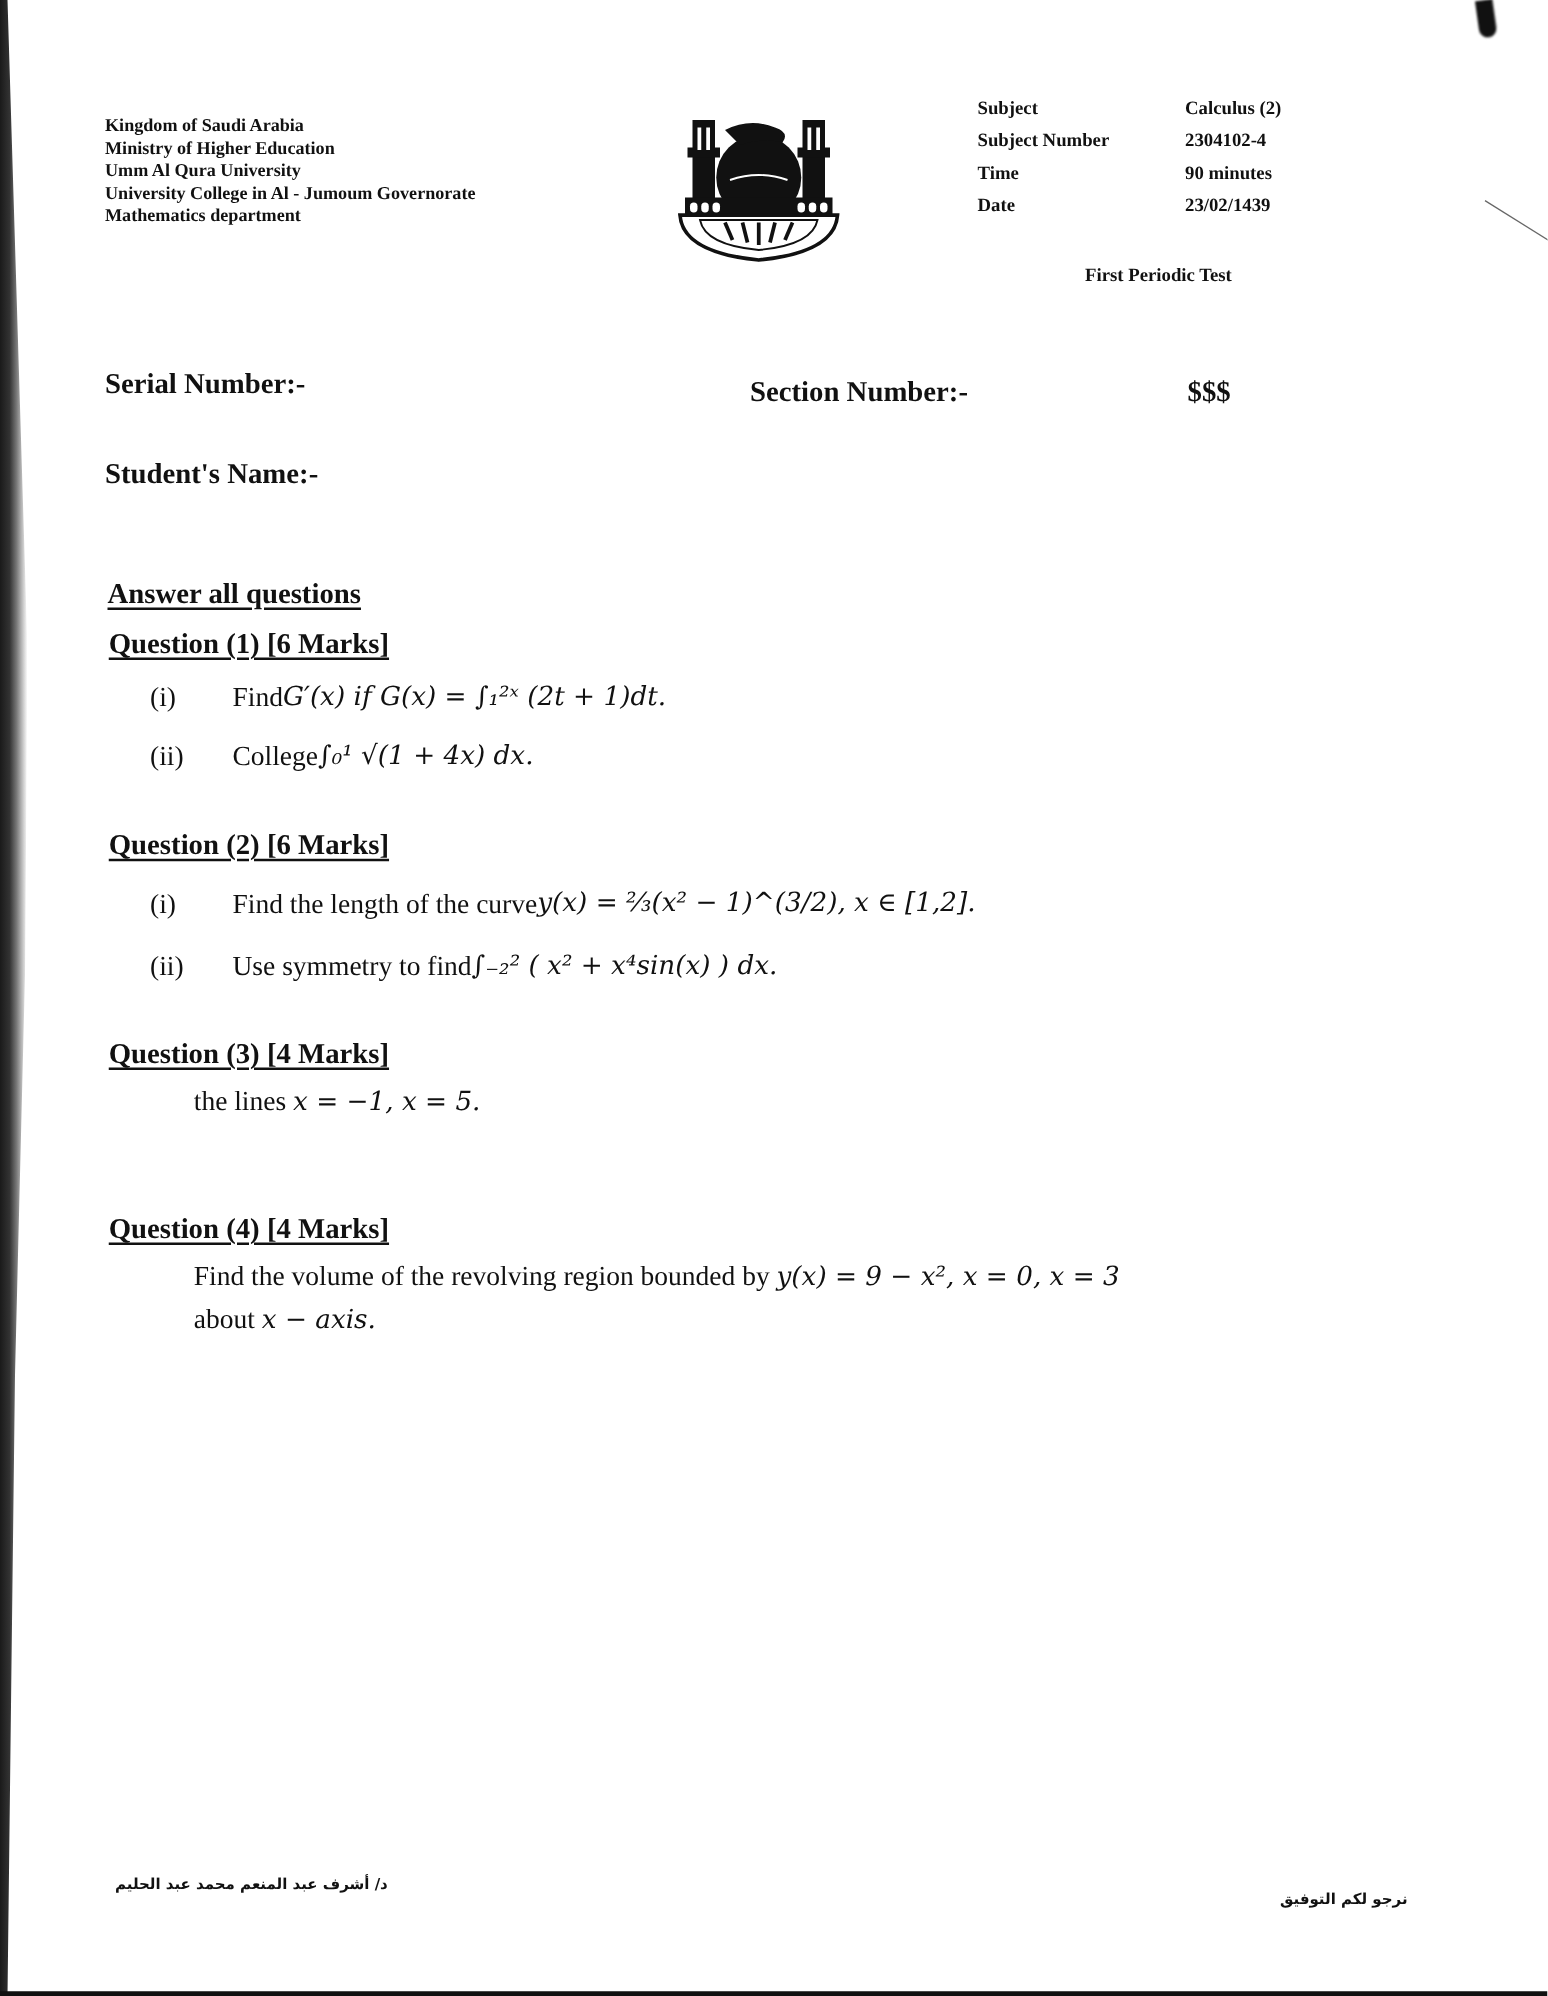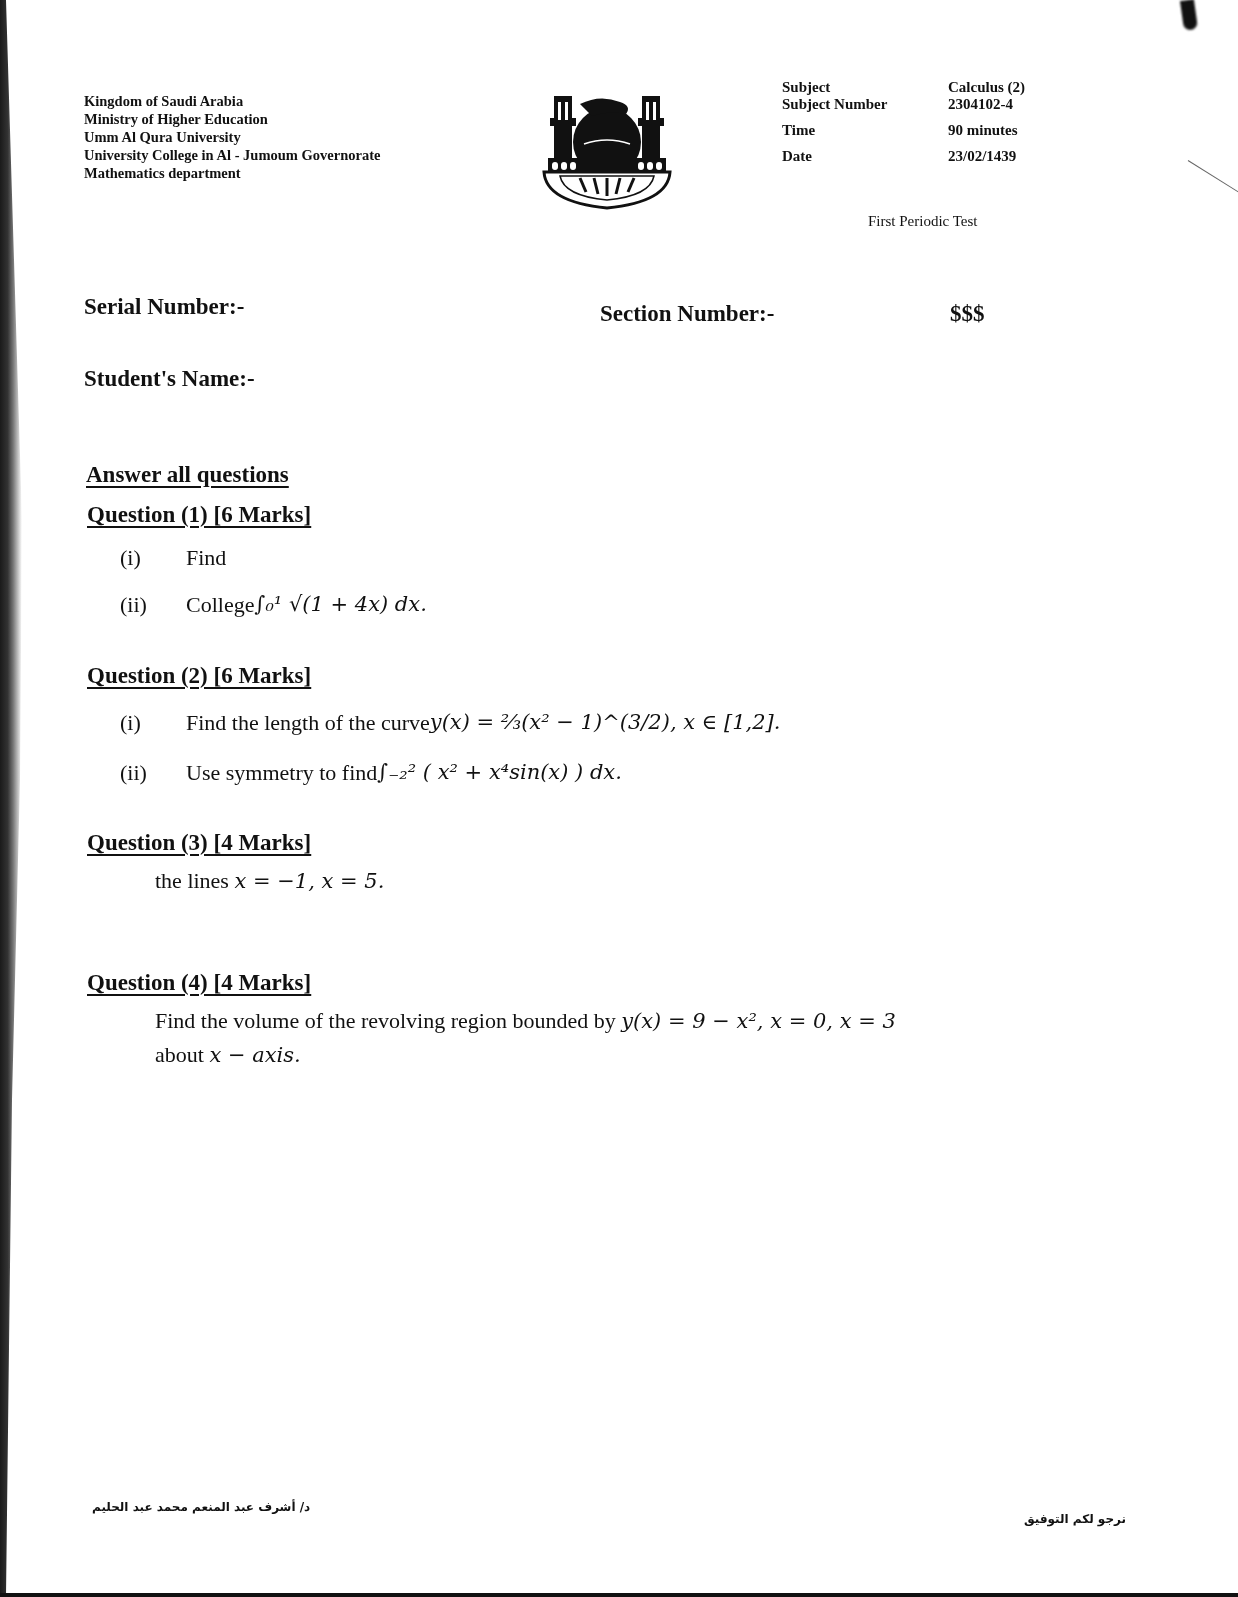--- a/index.html
+++ b/index.html
@@ -17,25 +17,25 @@
   .bottom-edge { position: absolute; left: 0; bottom: 0; width: 1238px; height: 4px; background: #111; }
   .corner-mark { position: absolute; left: 1182px; top: 0; width: 14px; height: 30px; background: #111; border-radius: 0 0 8px 8px; transform: rotate(-8deg); filter: blur(1px); }
   .stray-line { position: absolute; left: 1188px; top: 160px; width: 60px; height: 1px; background: #666; transform: rotate(32deg); transform-origin: left center; }
 
   .inst { left: 84px; top: 92px; font-weight: bold; font-size: 14.5px; line-height: 18px; }
   .inst div { white-space: nowrap; }
 
   .logo { left: 540px; top: 84px; width: 134px; height: 128px; }
 
   .meta { left: 782px; top: 78px; font-weight: bold; font-size: 15px; }
-  .meta .row { display: flex; height: 26px; align-items: flex-start; white-space: nowrap; }
+  .meta .row { display: flex; height: 26px; align-items: flex-end; white-space: nowrap; }
   .meta .lbl { width: 166px; }
   .meta .val { width: 140px; }
   .meta .row.cut { height: 18px; overflow: hidden; align-items: flex-end; font-family: Liberation Serif, serif; }
-  .test-title { left: 868px; top: 213px; font-weight: normal; font-size: 15px; }
+  .test-title { left: 868px; top: 213px; font-weight: bold; font-size: 15px; }
 
   .field { font-weight: bold; font-size: 23px; white-space: nowrap; }
   .u { text-decoration: underline; text-decoration-thickness: 2px; text-underline-offset: 4px; }
 
   .qhead { font-weight: bold; font-size: 23px; white-space: nowrap; }
   .item { font-size: 22px; white-space: nowrap; display: flex; }
   .item .num { width: 66px; }
   .math { font-family: "DejaVu Serif", serif; font-style: italic; font-size: 21px; }
   .para { font-size: 22px; line-height: 34px; }
 
@@ -119,20 +119,21 @@
 <div class="abs field" style="left:600px; top:301px;">Section Number:-</div>
 <div class="abs field" style="left:950px; top:301px;">$$$</div>
 <div class="abs field" style="left:84px; top:366px;">Student's Name:-</div>
 
 <div class="abs field u" style="left:86px; top:434px;margin-top:28px;">Answer all questions</div>
 
 <div class="abs qhead u" style="left:87px; top:502px;">Question (1) [6 Marks]</div>
 <div class="abs item" style="left:120px; top:545px;">
   <span class="num">(i)</span>
   <span>Find </span>
+  <span class="math">G′(x) if G(x) = ∫₁²ˣ (2t + 1)dt.</span>
 </div>
 <div class="abs item" style="left:120px; top:592px;">
   <span class="num">(ii)</span>
   <span>College </span>
   <span class="math">∫₀¹ √(1 + 4x) dx.</span>
 </div>
 
 <div class="abs qhead u" style="left:87px; top:663px;">Question (2) [6 Marks]</div>
 <div class="abs item" style="left:120px; top:710px;">
   <span class="num">(i)</span>

